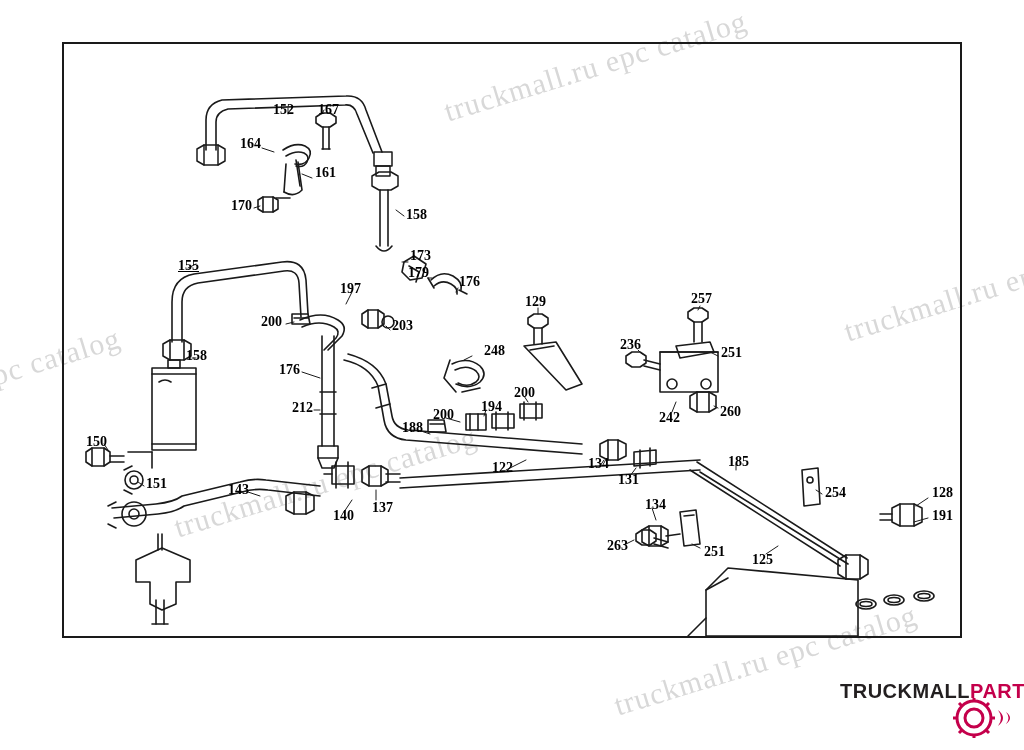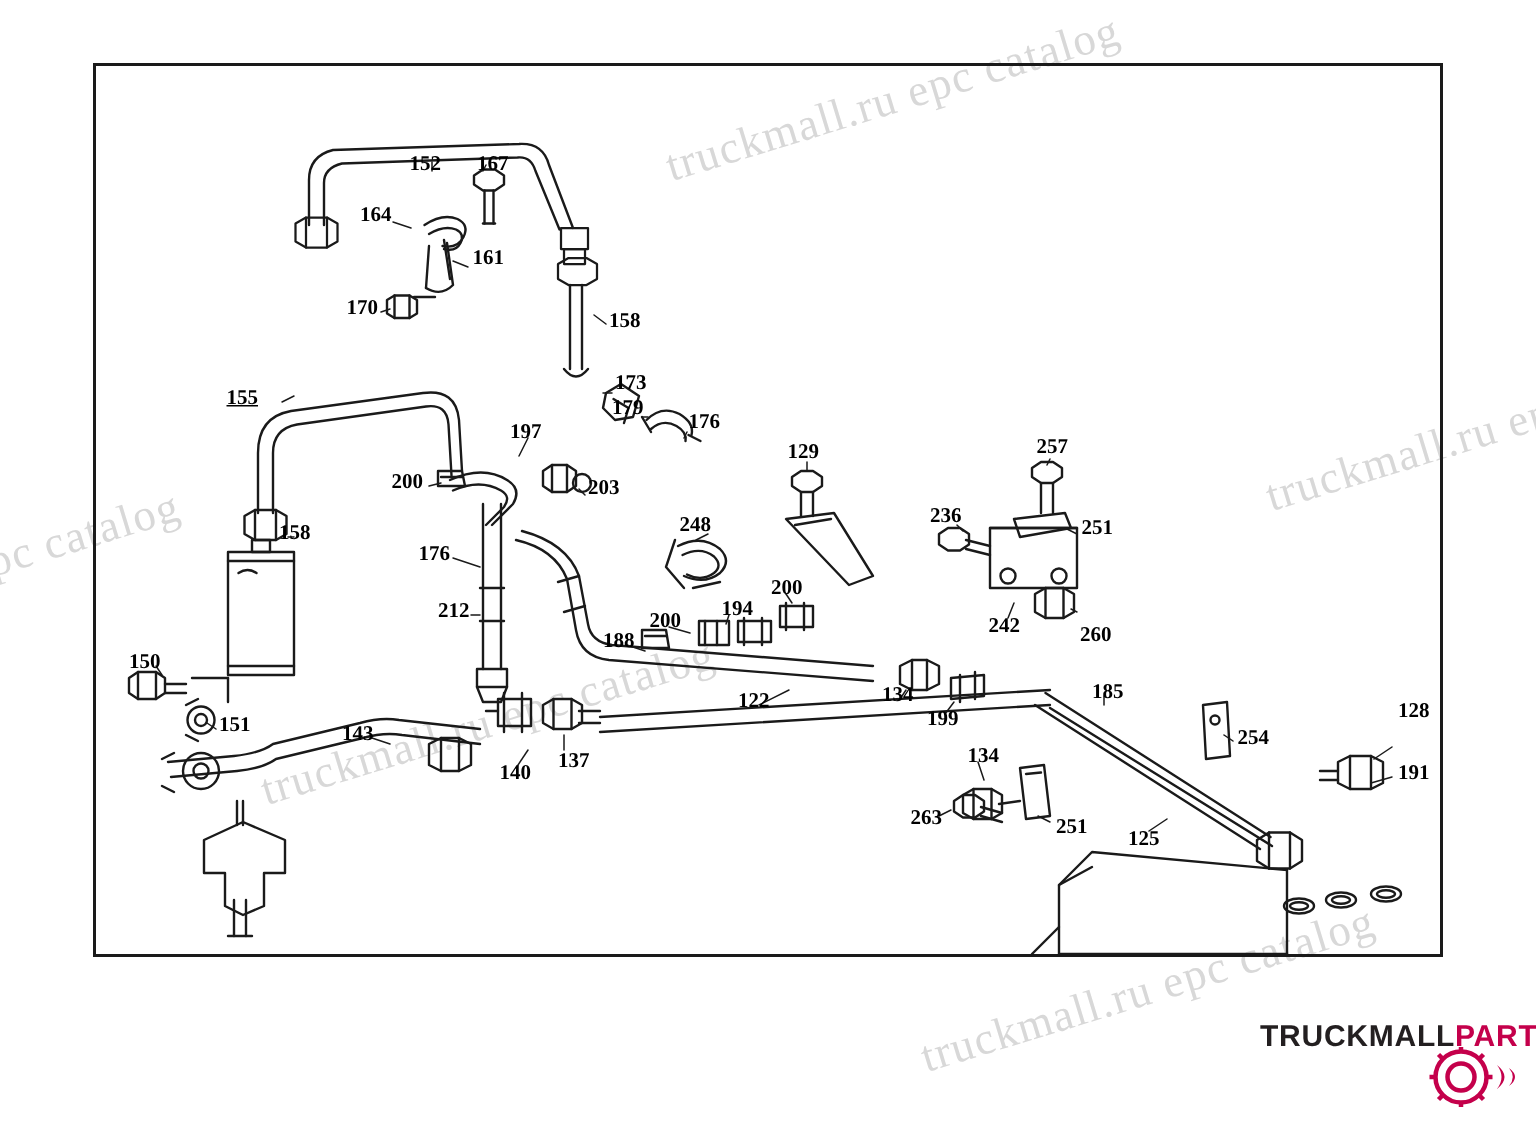--- a/index.html
+++ b/index.html
@@ -325,50 +325,50 @@
   <div>
     <div class="lbl" style="left:273px; top:102px;">152</div>
     <div class="lbl" style="left:318px; top:102px;">167</div>
     <div class="lbl" style="left:240px; top:136px;">164</div>
     <div class="lbl" style="left:315px; top:165px;">161</div>
     <div class="lbl" style="left:231px; top:198px;font-family:Liberation Serif, serif;">170</div>
     <div class="lbl" style="left:406px; top:207px;">158</div>
     <div class="lbl" style="left:410px; top:248px;">173</div>
     <div class="lbl" style="left:408px; top:265px;">179</div>
     <div class="lbl" style="left:459px; top:274px;">176</div>
-    <div class="lbl" style="left:151px; top:258px;text-decoration:underline;">155</div>
+    <div class="lbl" style="left:178px; top:258px;text-decoration:underline;">155</div>
     <div class="lbl" style="left:340px; top:281px;">197</div>
     <div class="lbl" style="left:525px; top:294px;">129</div>
     <div class="lbl" style="left:691px; top:291px;">257</div>
     <div class="lbl" style="left:261px; top:314px;">200</div>
     <div class="lbl" style="left:392px; top:318px;">203</div>
     <div class="lbl" style="left:620px; top:337px;">236</div>
     <div class="lbl" style="left:721px; top:345px;">251</div>
     <div class="lbl" style="left:186px; top:348px;">158</div>
-    <div class="lbl" style="left:453px; top:343px;">248</div>
+    <div class="lbl" style="left:484px; top:343px;">248</div>
     <div class="lbl" style="left:279px; top:362px;">176</div>
     <div class="lbl" style="left:292px; top:400px;">212</div>
     <div class="lbl" style="left:481px; top:399px;">194</div>
     <div class="lbl" style="left:514px; top:385px;">200</div>
     <div class="lbl" style="left:433px; top:407px;">200</div>
     <div class="lbl" style="left:659px; top:410px;">242</div>
-    <div class="lbl" style="left:720px; top:404px;margin-top:12px;">260</div>
+    <div class="lbl" style="left:720px; top:404px;">260</div>
     <div class="lbl" style="left:402px; top:420px;">188</div>
     <div class="lbl" style="left:86px; top:434px;">150</div>
     <div class="lbl" style="left:146px; top:476px;">151</div>
     <div class="lbl" style="left:492px; top:460px;">122</div>
     <div class="lbl" style="left:588px; top:456px;">134</div>
-    <div class="lbl" style="left:618px; top:472px;">199</div>
+    <div class="lbl" style="left:618px; top:472px;">131</div>
     <div class="lbl" style="left:728px; top:454px;">185</div>
     <div class="lbl" style="left:228px; top:482px;">143</div>
     <div class="lbl" style="left:372px; top:500px;">137</div>
     <div class="lbl" style="left:333px; top:508px;">140</div>
     <div class="lbl" style="left:645px; top:497px;">134</div>
     <div class="lbl" style="left:825px; top:485px;">254</div>
-    <div class="lbl" style="left:932px; top:467px;">128</div>
+    <div class="lbl" style="left:932px; top:485px;">128</div>
     <div class="lbl" style="left:932px; top:508px;">191</div>
     <div class="lbl" style="left:607px; top:538px;">263</div>
     <div class="lbl" style="left:704px; top:544px;">251</div>
     <div class="lbl" style="left:752px; top:552px;">125</div>
   </div>
 
   <div class="logo">
     <div class="logo-text">
       <span>TRUCKMALL</span><span class="accent">PARTS</span>
     </div>

